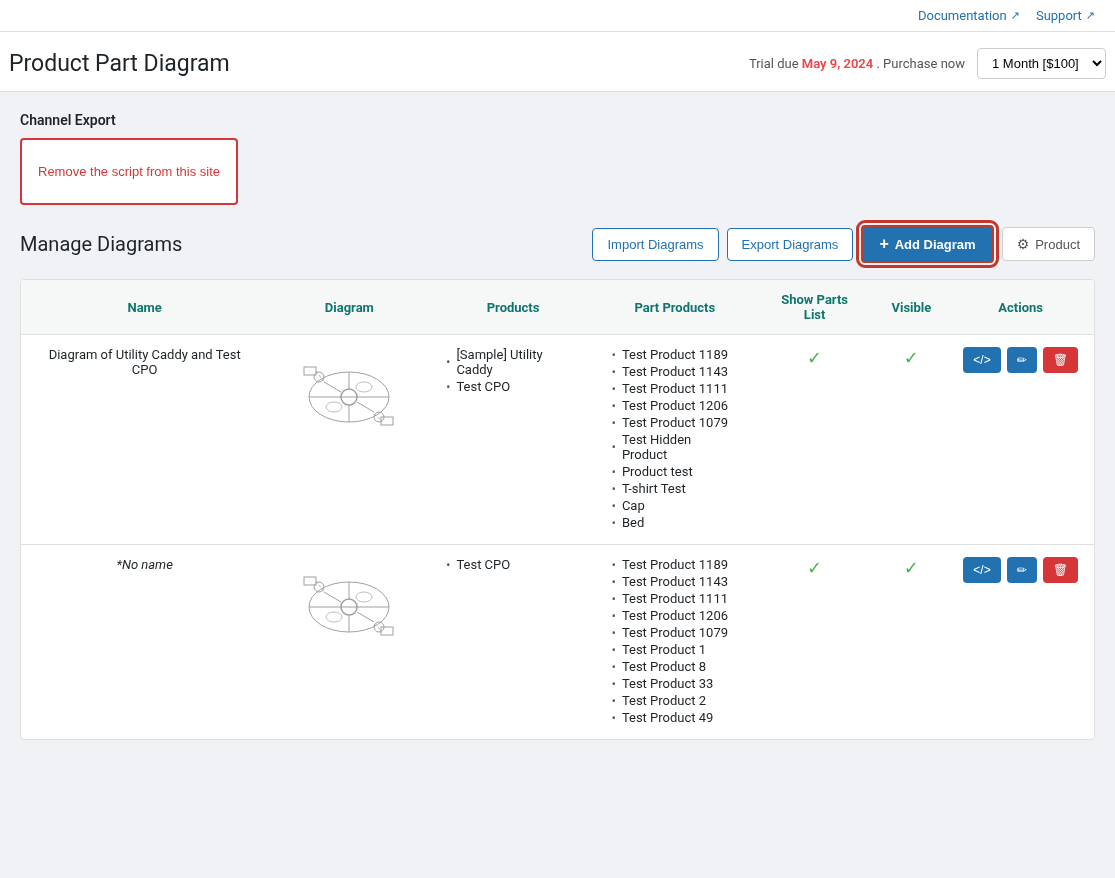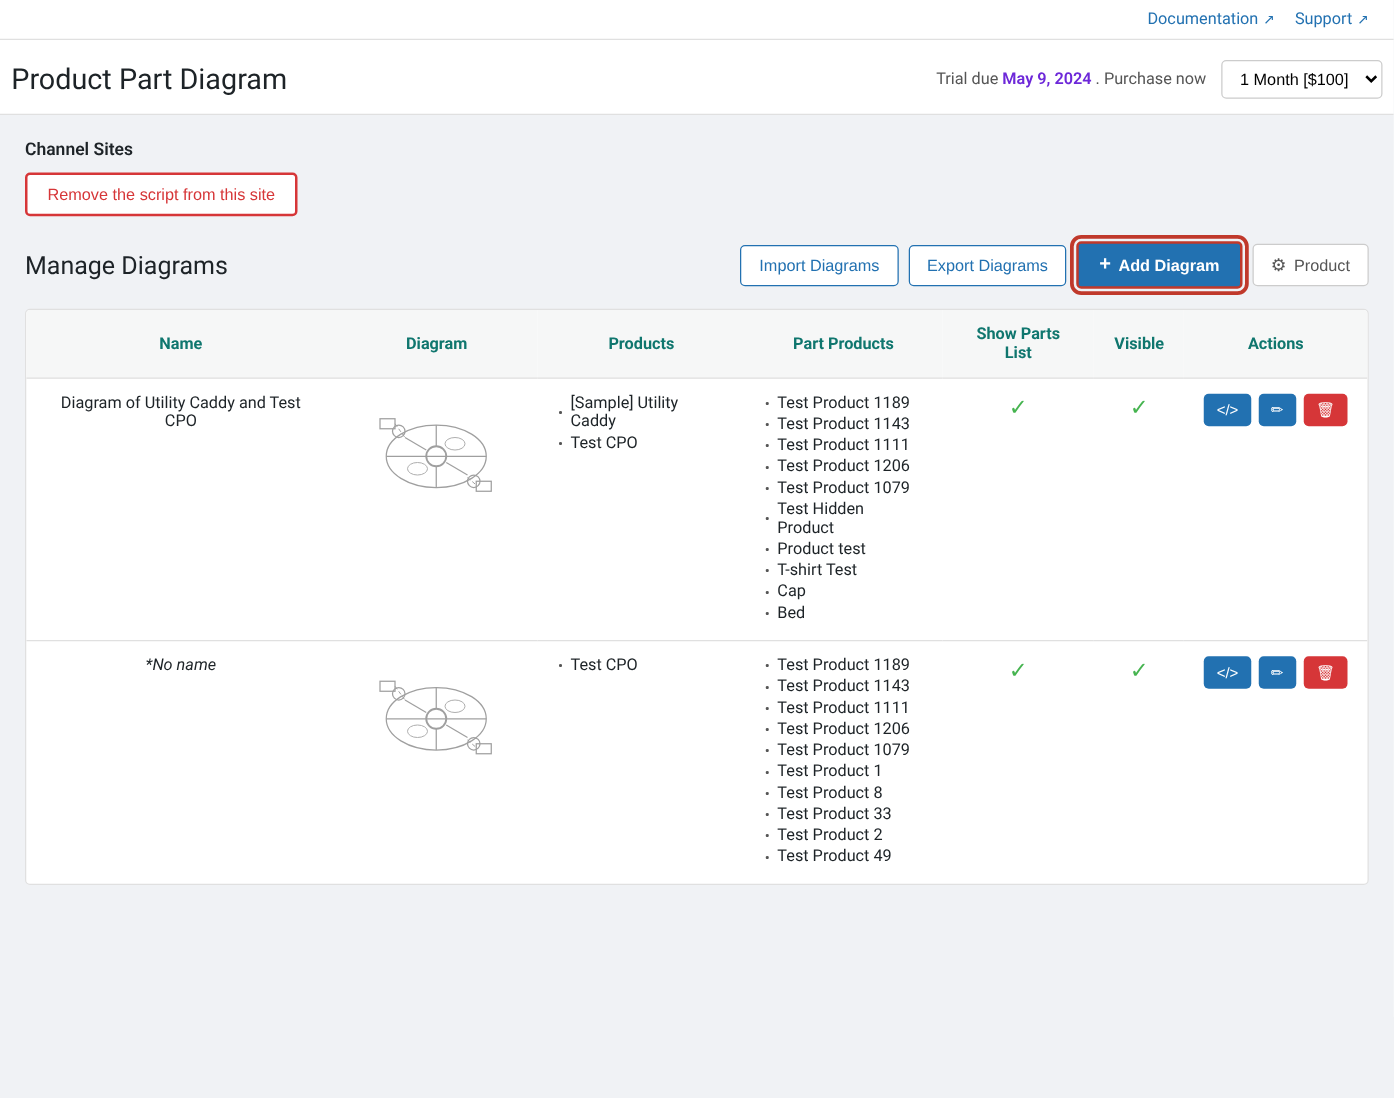--- a/index.html
+++ b/index.html
@@ -38,21 +38,21 @@
       font-weight: 400;
       color: #1d2327;
     }
     .trial-bar {
       display: flex;
       align-items: center;
       gap: 12px;
       font-size: 13px;
       color: #555;
     }
-    .trial-bar .date { color: #6d28d9; font-weight: 600; }
+    .trial-bar .date { color: #ef4444; font-weight: 600; }
     .plan-select {
       border: 1px solid #ccc;
       border-radius: 4px;
       padding: 6px 10px;
       background: #fff;
       font-size: 13px;
       cursor: pointer;
     }
     .paypal-btn {
       background: #ffc439;
@@ -103,21 +103,21 @@
       top: 50%;
       transform: translateY(-50%);
       pointer-events: none;
       color: #555;
     }
     .remove-script-btn {
       border: 2px solid #d63638;
       background: #fff;
       color: #d63638;
       border-radius: 4px;
-      padding: 8px 16px;
+      padding: 24px 16px;
       font-size: 13px;
       cursor: pointer;
       font-weight: 500;
     }
     .manage-row {
       display: flex;
       align-items: center;
       justify-content: space-between;
       margin-bottom: 16px;
     }
@@ -313,21 +313,21 @@
     </span>
     <select class="plan-select">
       <option>1 Month [$100]</option>
       <option>3 Month [$250]</option>
       <option>1 Year [$800]</option>
     </select>
   </div>
 </div>
 
 <div class="content">
-  <div class="section-title">Channel Sites</div>
+  <div class="section-title">Channel Export</div>
   <div class="channel-row">
     <button class="remove-script-btn">
       <span>Remove the script from this site</span>
     </button>
   </div>
 
   <div class="manage-row">
     <h2 class="manage-title">Manage Diagrams</h2>
     <div class="manage-actions">
       <button class="btn-outline">

